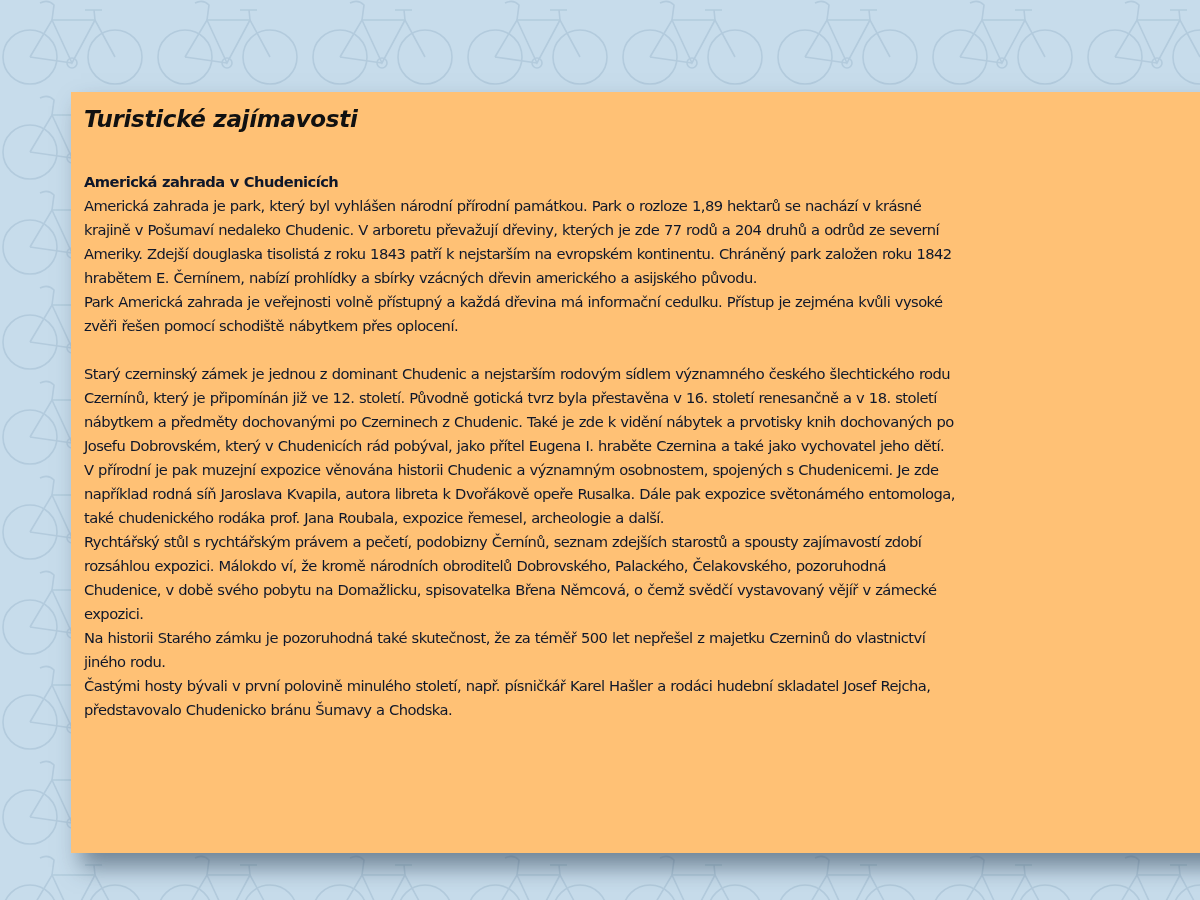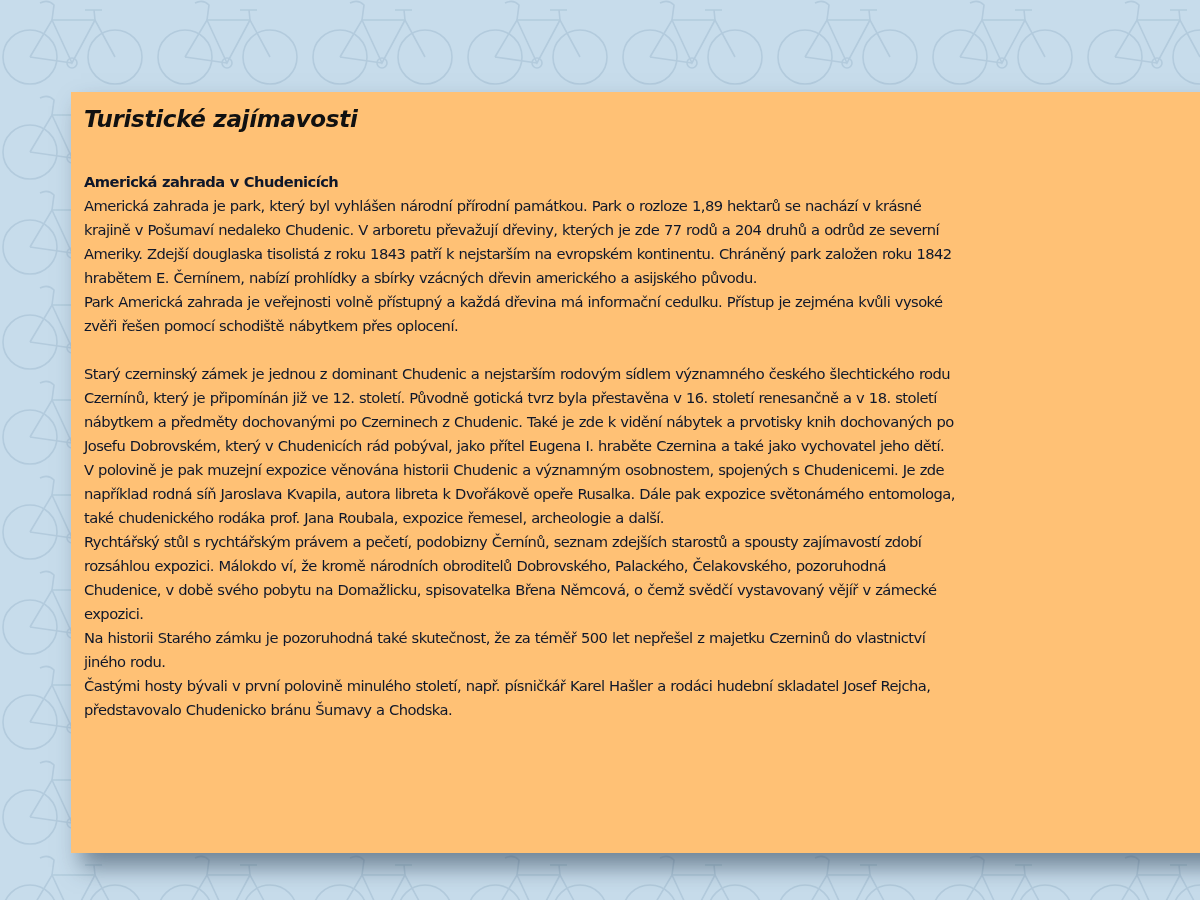--- a/index.html
+++ b/index.html
@@ -955,21 +955,21 @@
     <div class="line">zvěři řešen pomocí schodiště nábytkem přes oplocení.</div>
   </div>
 
   <div class="gap"></div>
 
   <div class="content">
     <div class="line">Starý czerninský zámek je jednou z dominant Chudenic a nejstarším rodovým sídlem významného českého šlechtického rodu</div>
     <div class="line">Czernínů, který je připomínán již ve 12. století. Původně gotická tvrz byla přestavěna v 16. století renesančně a v 18. století</div>
     <div class="line">nábytkem a předměty dochovanými po Czerninech z Chudenic. Také je zde k vidění nábytek a prvotisky knih dochovaných po</div>
     <div class="line">Josefu Dobrovském, který v Chudenicích rád pobýval, jako přítel Eugena I. hraběte Czernina a také jako vychovatel jeho dětí.</div>
-    <div class="line"><span>V polovině je pak </span><b>muzejní expozice</b><span> věnována historii Chudenic a významným osobnostem, spojených s Chudenicemi. Je zde</span></div>
+    <div class="line"><span>V přírodní je pak </span><b>muzejní expozice</b><span> věnována historii Chudenic a významným osobnostem, spojených s Chudenicemi. Je zde</span></div>
     <div class="line">například rodná síň Jaroslava Kvapila, autora libreta k Dvořákově opeře Rusalka. Dále pak expozice světonámého entomologa,</div>
     <div class="line">také chudenického rodáka prof. Jana Roubala, expozice řemesel, archeologie a další.</div>
     <div class="line">Rychtářský stůl s rychtářským právem a pečetí, podobizny Černínů, seznam zdejších starostů a spousty zajímavostí zdobí</div>
     <div class="line">rozsáhlou expozici. Málokdo ví, že kromě národních obroditelů Dobrovského, Palackého, Čelakovského, pozoruhodná</div>
     <div class="line">Chudenice, v době svého pobytu na Domažlicku, spisovatelka Břena Němcová, o čemž svědčí vystavovaný vějíř v zámecké</div>
     <div class="line">expozici.</div>
     <div class="line">Na historii Starého zámku je pozoruhodná také skutečnost, že za téměř 500 let nepřešel z majetku Czerninů do vlastnictví</div>
     <div class="line">jiného rodu.</div>
     <div class="line">Častými hosty bývali v první polovině minulého století, např. písničkář Karel Hašler a rodáci hudební skladatel Josef Rejcha,</div>
     <div class="line">představovalo Chudenicko bránu Šumavy a Chodska.</div>

